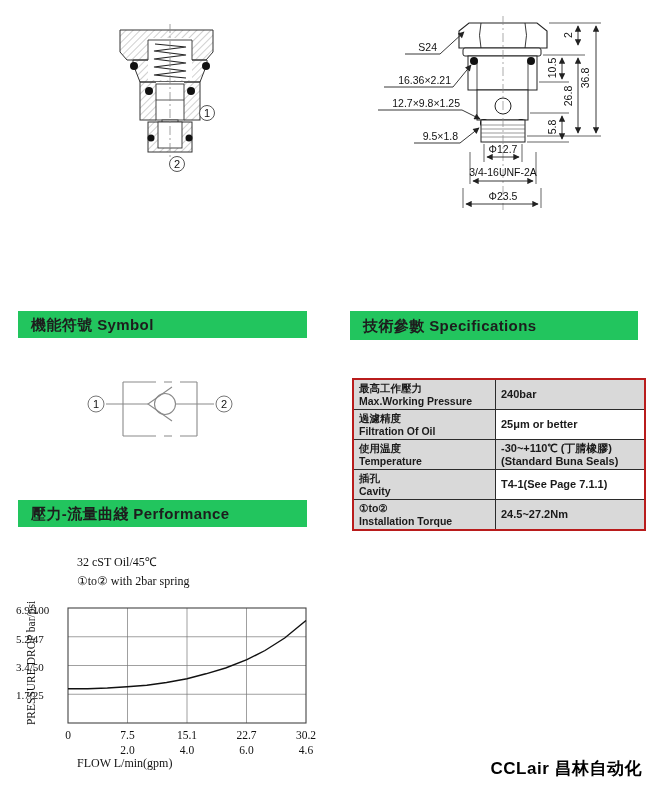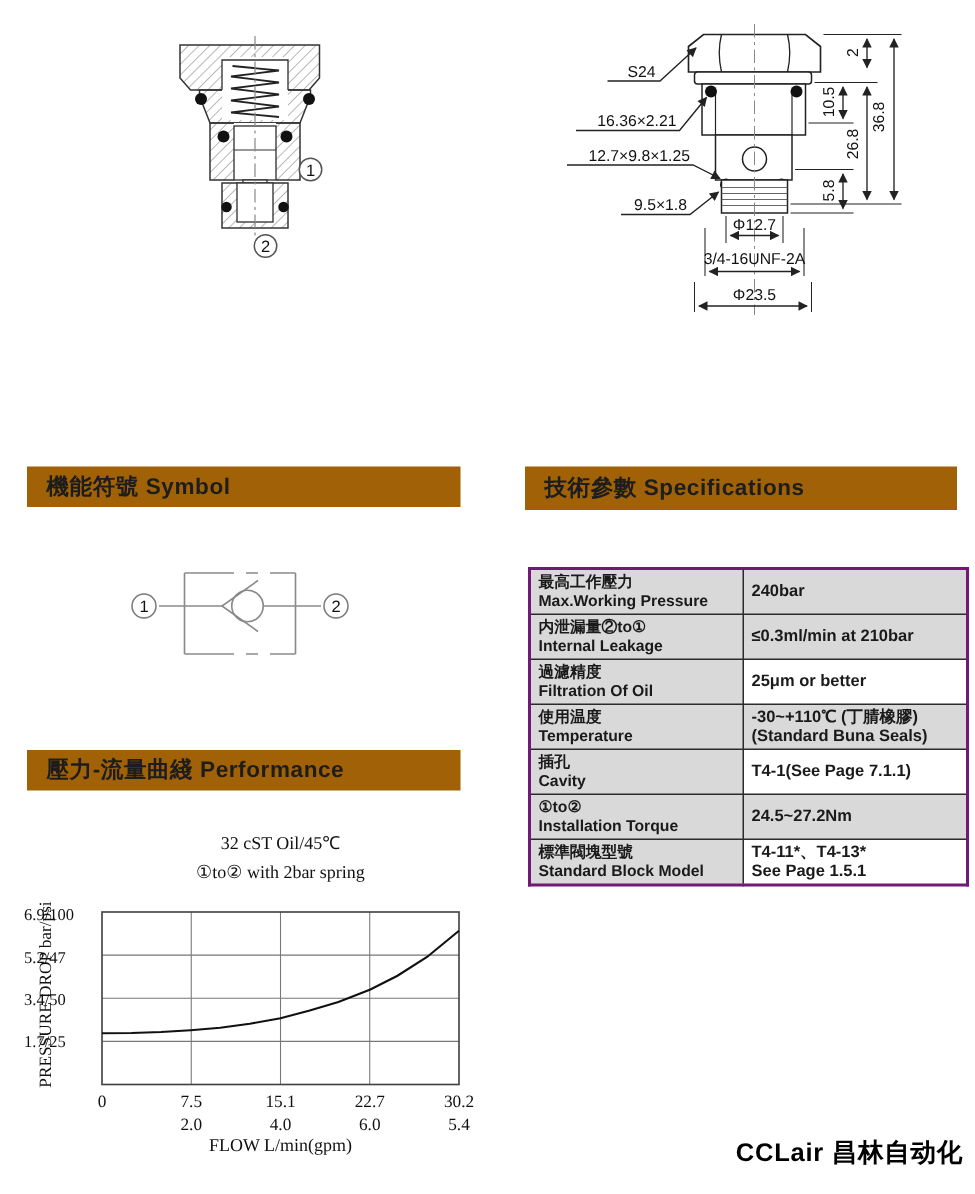--- a/index.html
+++ b/index.html
@@ -1,37 +1,37 @@
 <!DOCTYPE html>
 <html><head>
 <meta charset="utf-8">
 <style>
   html,body{margin:0;padding:0;background:#fff;}
   #page{position:relative;width:650px;height:796px;background:#fff;overflow:hidden;
         font-family:"Liberation Sans",sans-serif;color:#1a1a1a;}
   .abs{position:absolute;}
   
-  .barhdr{position:absolute;background:#a16207;height:27px;line-height:27px;
+  .barhdr{position:absolute;background:#22c55e;height:27px;line-height:27px;
           font-size:15px;font-weight:bold;color:#1d1d1d;letter-spacing:.4px;
           padding-left:13px;box-sizing:border-box;}
   
   #spec-table{position:absolute;left:352px;top:378px;width:294px;border-collapse:collapse;
-              table-layout:fixed;border:2px solid #701a75;}
+              table-layout:fixed;border:2px solid #b91c1c;}
   #spec-table td{border:1.5px solid #2b2b2b;padding:2px 5px;vertical-align:middle;
                  font-size:10.5px;line-height:12.5px;}
   #spec-table td.lbl{width:131px;background:#d9d9d9;}
   #spec-table tr.shade td.val{background:#d9d9d9;}
   #spec-table td.val{background:#fff;font-weight:bold;font-size:11px;}
   .zh{font-weight:bold;}
   .en{font-weight:bold;}
   
   .cht{position:absolute;font-family:"Liberation Serif",serif;color:#111;}
   .ytick{width:48px;text-align:left;font-size:11px;height:12px;line-height:12px;}
   .xtick{width:44px;text-align:center;font-size:11.5px;height:13px;line-height:13px;}
-  .ctitle{width:220px;text-align:center;font-size:12px;height:15px;line-height:15px;}
+  .ctitle{width:220px;text-align:left;font-size:12px;height:15px;line-height:15px;}
   #ylabel{width:160px;text-align:center;font-size:11.5px;height:14px;line-height:14px;
           transform:rotate(-90deg);}
   
   #brand{position:absolute;right:8px;top:757px;font-size:17px;font-weight:bold;
          letter-spacing:.5px;color:#000;}
   svg text{font-family:"Liberation Sans",sans-serif;fill:#111;}
   svg text.dim{font-size:10.5px;}
   svg text.pnum{font-size:11px;}
 </style>
 </head>
@@ -178,29 +178,20 @@
     <tbody>
       <tr class="shade">
         <td class="lbl">
             <div class="zh">最高工作壓力</div>
             <div class="en">Max.Working Pressure</div>
           </td>
         <td class="val">
             <div>240bar</div>
           </td>
       </tr>
-      <tr class="shade">
-        <td class="lbl">
-            <div class="zh">内泄漏量②to①</div>
-            <div class="en">Internal Leakage</div>
-          </td>
-        <td class="val">
-            <div>≤0.3ml/min at 210bar</div>
-          </td>
-      </tr>
       <tr>
         <td class="lbl">
             <div class="zh">過濾精度</div>
             <div class="en">Filtration Of Oil</div>
           </td>
         <td class="val">
             <div>25μm or better</div>
           </td>
       </tr>
       <tr class="shade">
@@ -222,30 +213,20 @@
             <div>T4-1(See Page 7.1.1)</div>
           </td>
       </tr>
       <tr class="shade">
         <td class="lbl">
             <div class="zh">①to②</div>
             <div class="en">Installation Torque</div>
           </td>
         <td class="val">
             <div>24.5~27.2Nm</div>
-          </td>
-      </tr>
-      <tr>
-        <td class="lbl">
-            <div class="zh">標準閥塊型號</div>
-            <div class="en">Standard Block Model</div>
-          </td>
-        <td class="val">
-            <div>T4-11*、T4-13*</div>
-            <div>See Page 1.5.1</div>
           </td>
       </tr>
     </tbody>
   </table>
 
   <div class="cht ctitle" style="left:77px;top:555px">32 cST Oil/45℃</div>
   <div class="cht ctitle" style="left:77px;top:574px">①to② with 2bar spring</div>
 
   <svg class="abs" style="left:20px;top:600px" width="300" height="132" viewBox="20 600 300 132">
     <g stroke="#777" stroke-width="0.7">
@@ -265,19 +246,19 @@
 
   <div class="cht xtick" style="left:46px;top:729px">0</div>
   <div class="cht xtick" style="left:105.5px;top:729px">7.5</div>
   <div class="cht xtick" style="left:165px;top:729px">15.1</div>
   <div class="cht xtick" style="left:224.5px;top:729px">22.7</div>
   <div class="cht xtick" style="left:284px;top:729px">30.2</div>
 
   <div class="cht xtick" style="left:105.5px;top:744px">2.0</div>
   <div class="cht xtick" style="left:165px;top:744px">4.0</div>
   <div class="cht xtick" style="left:224.5px;top:744px">6.0</div>
-  <div class="cht xtick" style="left:284px;top:744px">5.4</div>
+  <div class="cht xtick" style="left:284px;top:744px">4.6</div>
 
   <div class="cht ctitle" style="left:77px;top:756px">FLOW L/min(gpm)</div>
 
   <div id="brand">CCLair 昌林自动化</div>
 
 </div>
 
 </body></html>

